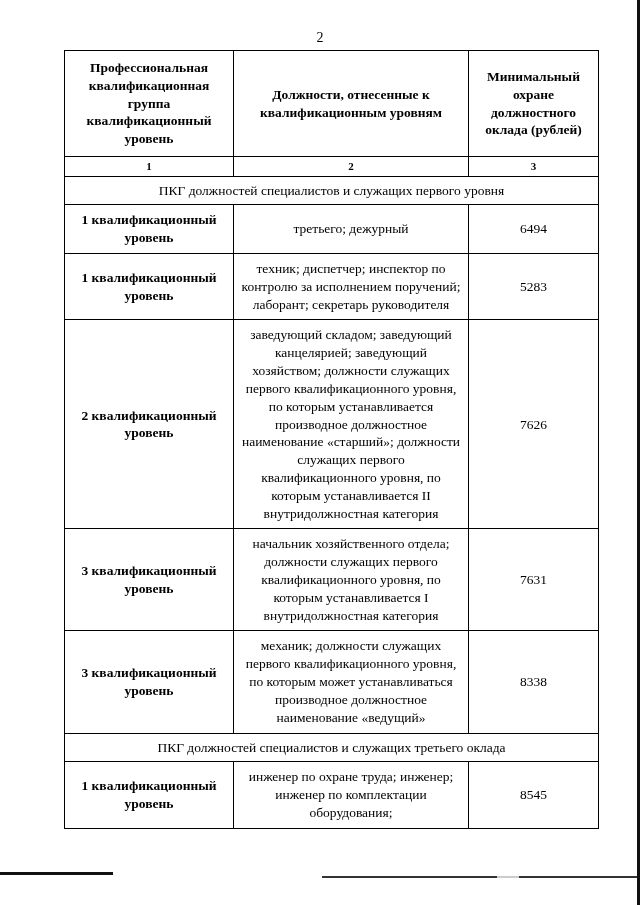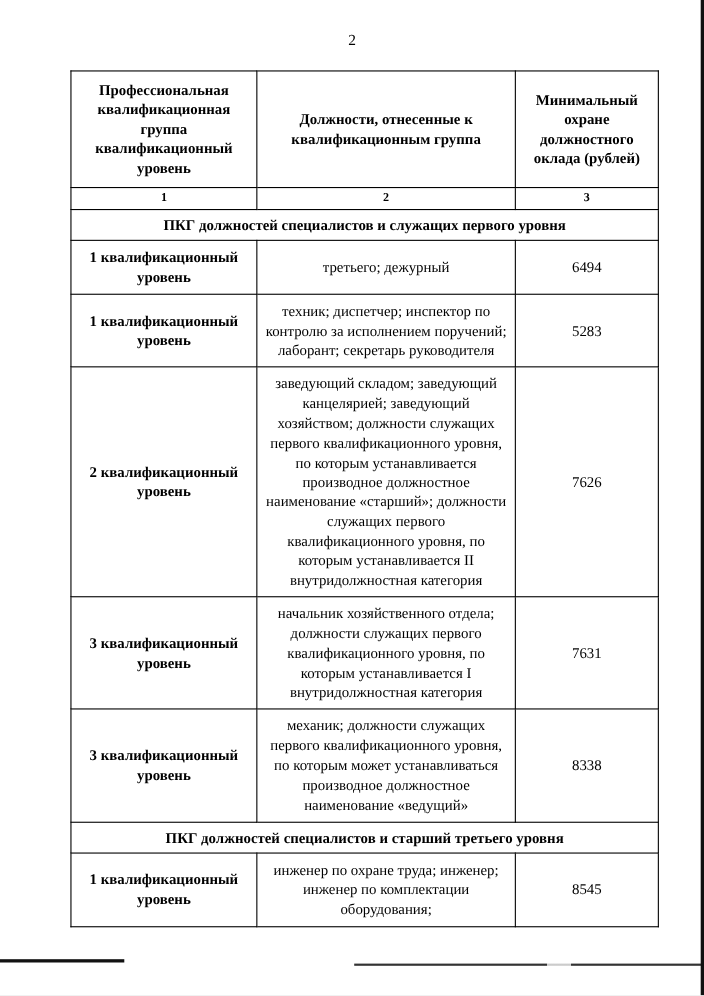--- a/index.html
+++ b/index.html
@@ -9,40 +9,40 @@
     background:#ffffff;
     font-family:"Liberation Serif","DejaVu Serif",serif;
     color:#000;
     overflow:hidden;
   }
   .page-number{
     position:absolute;top:30px;left:0;right:0;
     text-align:center;font-size:14px;
   }
   table.qual{
-    position:absolute;top:64px;left:64px;
+    position:absolute;top:50px;left:64px;
     width:511px;
     border-collapse:collapse;
     table-layout:fixed;
   }
   table.qual td{
     border:1.6px solid #000;
     padding:3px 5px;
     text-align:center;
     vertical-align:middle;
     font-size:13.5px;
     line-height:1.32;
     word-wrap:break-word;
   }
   td.c1{width:160px;}
   td.c2{width:226px;}
   td.c3{width:121px;}
   tr.hdr td{font-weight:bold;padding:8px 4px;}
   tr.colnum td{font-weight:bold;font-size:11px;padding:2px;}
-  tr.section td{padding:5px 1px;font-weight:bold;}
+  tr.section td{padding:5px 1px;}
   tr.body td.c1{padding:6px 8px;font-weight:bold;}
   tr.body td.c2{padding:6px 6px;}
   
   .scan-edge-right{
     position:absolute;top:0;right:0;width:3px;height:905px;
     background:#111;
   }
   .footnote-line-left{
     position:absolute;left:0;top:872px;width:113px;height:3px;
     background:#111;
@@ -56,21 +56,21 @@
 <body>
 
 <div class="page">
 
   <div class="page-number">2</div>
 
   <table class="qual">
     <tbody>
       <tr class="hdr">
         <td class="c1">Профессиональная квалификационная группа квалификационный уровень</td>
-        <td class="c2">Должности, отнесенные к квалификационным группа</td>
+        <td class="c2">Должности, отнесенные к квалификационным уровням</td>
         <td class="c3">Минимальный охране должностного оклада (рублей)</td>
       </tr>
 
       <tr class="colnum">
         <td class="c1">1</td>
         <td class="c2">2</td>
         <td class="c3">3</td>
       </tr>
 
       <tr class="section">
@@ -97,21 +97,21 @@
         <td class="c2">начальник хозяйственного отдела; должности служащих первого квалификационного уровня, по которым устанавливается I внутридолжностная категория</td>
         <td class="c3">7631</td>
       </tr>
       <tr class="body">
         <td class="c1">3 квалификационный уровень</td>
         <td class="c2">механик; должности служащих первого квалификационного уровня, по которым может устанавливаться производное должностное наименование «ведущий»</td>
         <td class="c3">8338</td>
       </tr>
 
       <tr class="section">
-        <td colspan="3">ПКГ должностей специалистов и старший третьего уровня</td>
+        <td colspan="3">ПКГ должностей специалистов и служащих третьего оклада</td>
       </tr>
       <tr class="body">
         <td class="c1">1 квалификационный уровень</td>
         <td class="c2">инженер по охране труда; инженер; инженер по комплектации оборудования;</td>
         <td class="c3">8545</td>
       </tr>
     </tbody>
   </table>
 
   <div class="footnote-line-left"></div>

